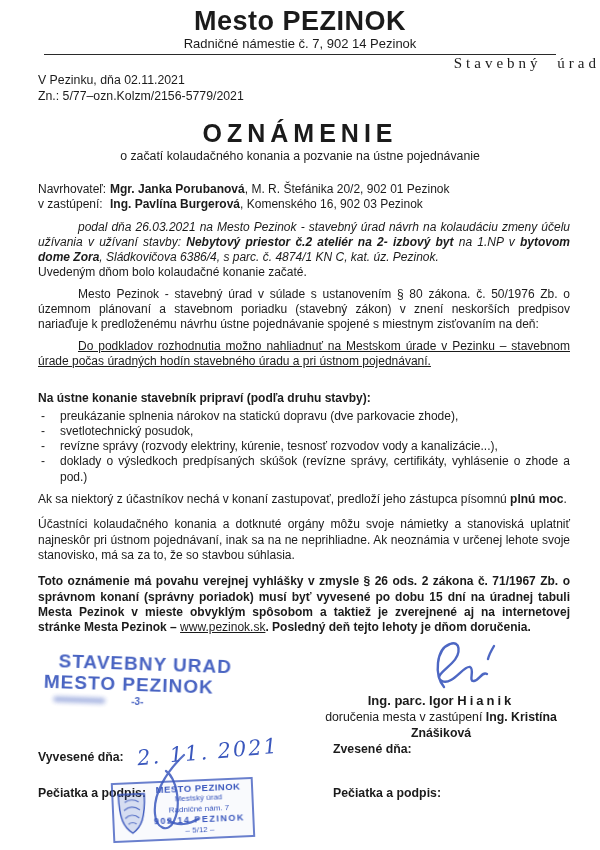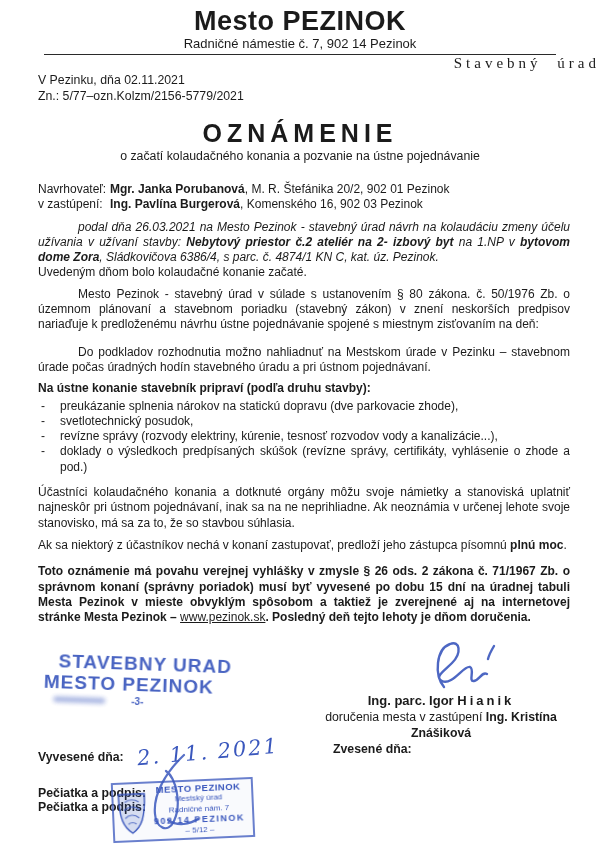--- a/index.html
+++ b/index.html
@@ -25,22 +25,22 @@
   
   .content{margin:0 30px 0 38px;font-size:12px;line-height:15.3px;}
   .parties{margin-top:18px;}
   .party-row{display:flex;}
   .party-label{flex:none;width:72px;}
   .para{text-align:justify;margin:0;}
   .indent{text-indent:40px;}
   .p-filing{margin-top:7px;font-style:italic;}
   .p-legal{margin-top:6px;}
   .date-line{margin-top:8px;margin-bottom:8px;text-align:center;font-weight:bold;font-size:12.3px;}
-  .p-docs{margin-top:12px;}
-  .list-heading{margin-top:6px;font-weight:bold;}
+  .p-docs{margin-top:6px;text-decoration:underline;}
+  .list-heading{margin-top:22px;font-weight:bold;}
   .checklist{margin:2px 0 0 0;padding:0;list-style:none;}
   .checklist li{display:flex;}
   .dash{flex:none;width:22px;padding-left:3px;}
   .item-text{flex:1;text-align:justify;}
   .p-objections{margin-top:10px;}
   .p-power{margin-top:7px;}
   .p-public{margin-top:11px;font-weight:bold;}
   .bold{font-weight:bold;}
   .weblink{font-weight:normal;text-decoration:underline;color:var(--text-black);cursor:pointer;}
   
@@ -55,21 +55,21 @@
   .stamp-page{font-size:10px;font-weight:bold;margin-left:26px;}
   .signature-mark{position:absolute;left:420px;top:637px;}
   .signature-mark svg path{stroke:var(--ink-blue);stroke-width:2.4;fill:none;stroke-linecap:round;opacity:.9;}
   .signer-block{position:absolute;left:300px;top:692px;width:282px;text-align:center;}
   .signer-name{font-size:13px;font-weight:bold;line-height:17px;}
   .spaced-surname{letter-spacing:3px;}
   .signer-role{font-size:12.3px;line-height:16px;}
   
   .footer-row{position:absolute;left:38px;right:30px;display:flex;font-size:12.3px;font-weight:bold;}
   .row-dates{top:742px;}
-  .row-stamps{top:786px;flex-direction:column;}
+  .row-stamps{top:786px;}
   .cell-left{flex:none;width:295px;}
   .cell-right{flex:1;}
   .handwriting{
     display:inline-block;margin-left:10px;color:var(--ink-blue);
     font-family:"DejaVu Serif",serif;font-style:italic;font-weight:normal;
     font-size:21px;letter-spacing:2px;transform:rotate(-5deg) translateY(-2px);
   }
   .footer-stamp{
     position:absolute;left:112px;top:780px;width:142px;height:60px;
     border:2px solid rgba(58,87,189,.75);transform:rotate(-2.5deg);
@@ -135,23 +135,23 @@
       <li>
           <span class="dash">-</span>
           <span class="item-text">revízne správy (rozvody elektriny, kúrenie, tesnosť rozvodov vody a kanalizácie...),</span>
         </li>
       <li>
           <span class="dash">-</span>
           <span class="item-text">doklady o výsledkoch predpísaných skúšok (revízne správy, certifikáty, vyhlásenie o zhode a pod.)</span>
         </li>
     </ul>
 
+    <p class="para p-power"><span>Ak sa niektorý z účastníkov nechá v konaní zastupovať, predloží jeho zástupca písomnú </span><span class="bold">plnú moc</span><span>.</span></p>
+
     <p class="para p-objections">Účastníci kolaudačného konania a dotknuté orgány môžu svoje námietky a stanoviská uplatniť najneskôr pri ústnom pojednávaní, inak sa na ne neprihliadne. Ak neoznámia v určenej lehote svoje stanovisko, má sa za to, že so stavbou súhlasia.</p>
-
-    <p class="para p-power"><span>Ak sa niektorý z účastníkov nechá v konaní zastupovať, predloží jeho zástupca písomnú </span><span class="bold">plnú moc</span><span>.</span></p>
 
     <p class="para p-public"><span>Toto oznámenie má povahu verejnej vyhlášky v zmysle § 26 ods. 2 zákona č. 71/1967 Zb. o správnom konaní (správny poriadok) musí byť vyvesené po dobu 15 dní na úradnej tabuli Mesta Pezinok v mieste obvyklým spôsobom a taktiež je zverejnené aj na internetovej stránke Mesta Pezinok – </span><a class="weblink">www.pezinok.sk</a><span>. Posledný deň tejto lehoty je dňom doručenia.</span></p>
   </div>
 
   <div class="office-stamp">
     <div class="l1">STAVEBNY URAD</div>
     <div class="l2">MESTO PEZINOK</div>
     <div class="stamp-sub">
       <span class="stamp-smudge"></span>
       <span class="stamp-page">-3-</span>

